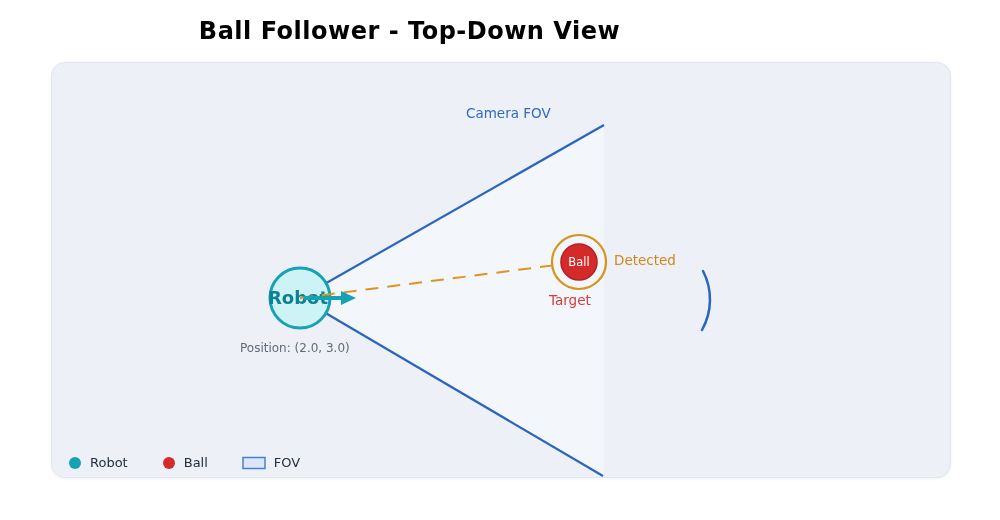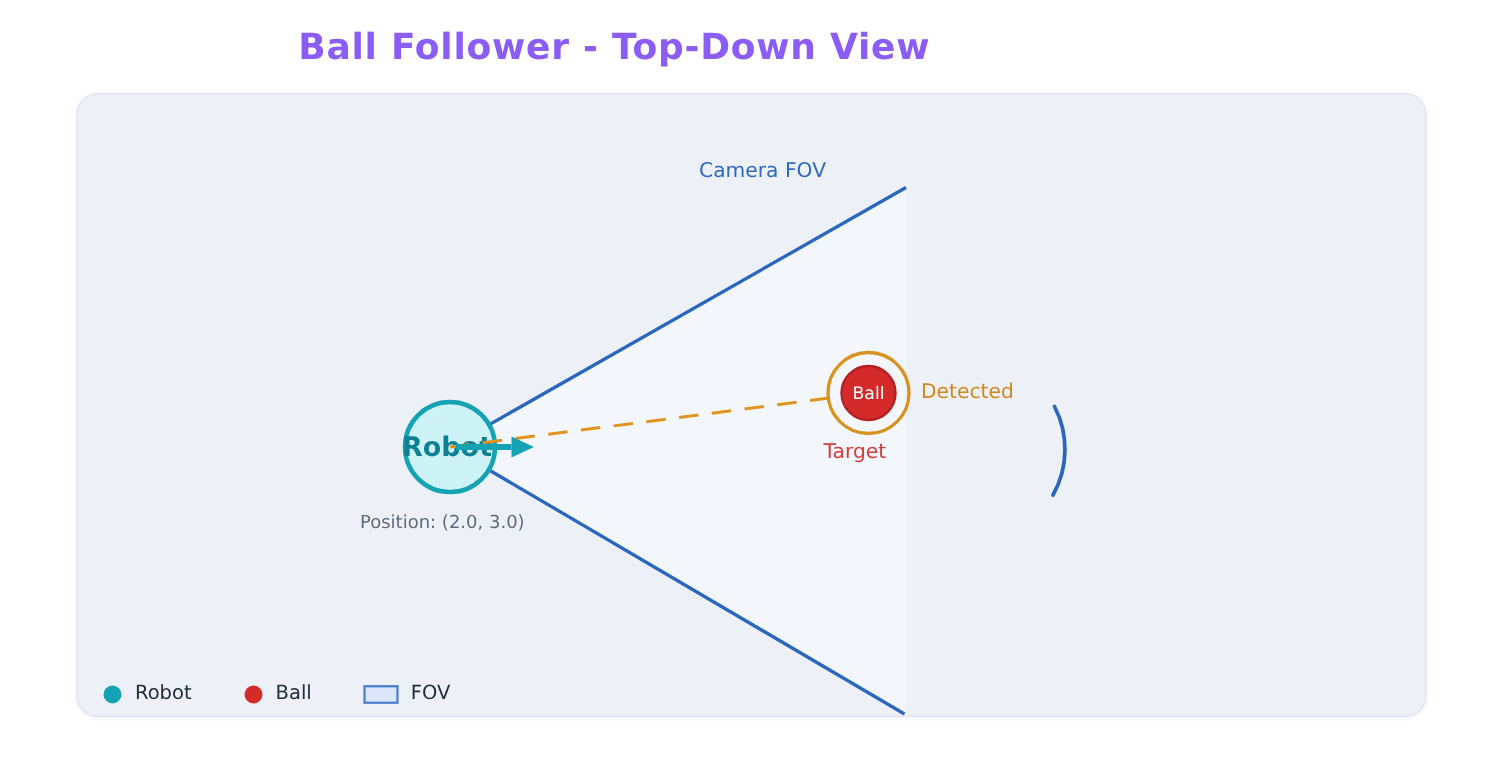--- a/index.html
+++ b/index.html
@@ -19,21 +19,21 @@
   }
   .page-title {
     position: absolute;
     top: 17px;
     left: 0;
     width: 819px;
     text-align: center;
     font-size: 24px;
     font-weight: bold;
     letter-spacing: 0.5px;
-    color: #8b5cf6;
+    color: #000000;
   }
   .canvas-panel {
     position: absolute;
     left: 51px;
     top: 62px;
     width: 898px;
     height: 414px;
     background: #edf1f7;
     border: 1px solid #e0e6ef;
     border-radius: 14px;

